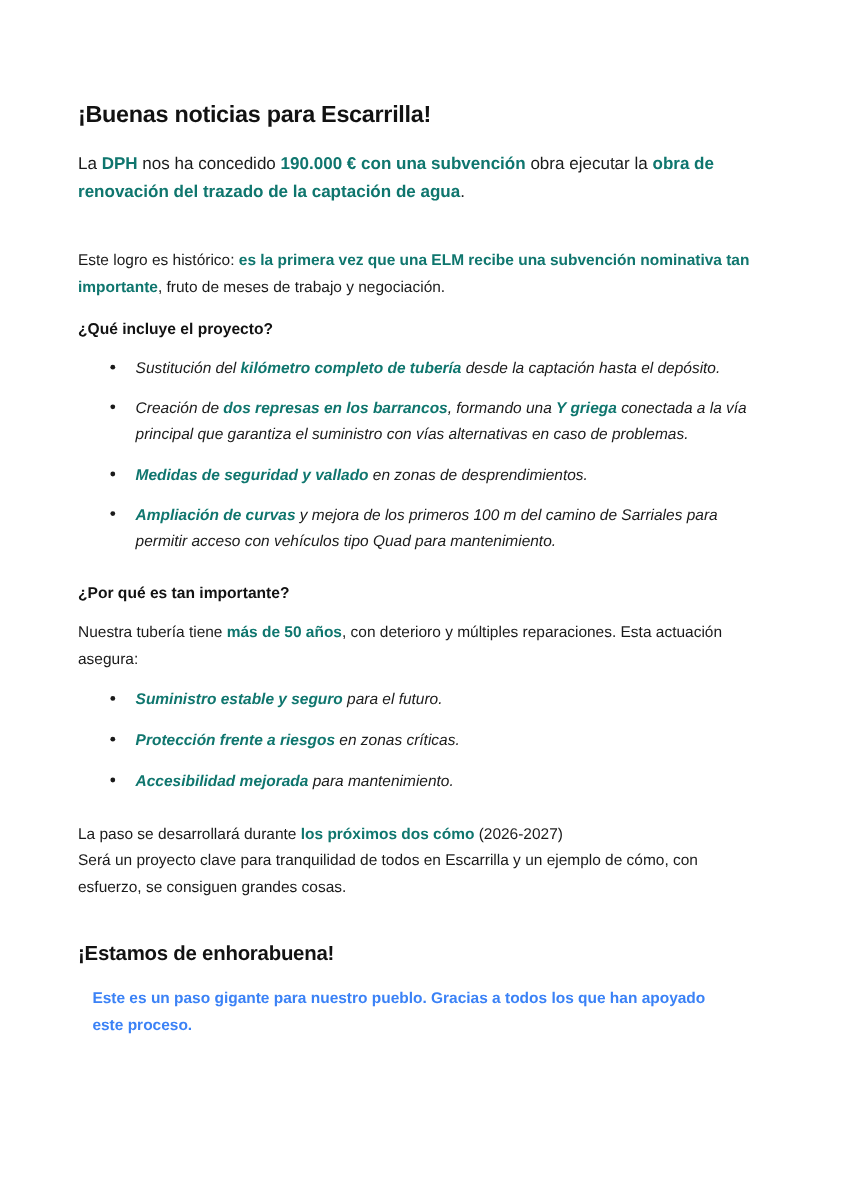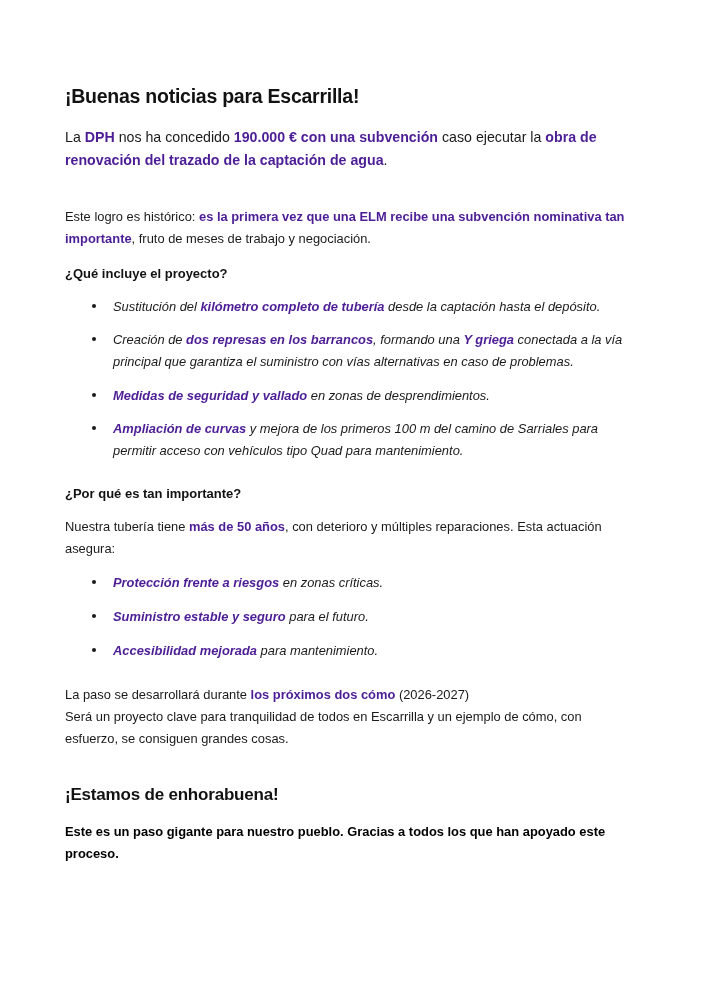--- a/index.html
+++ b/index.html
@@ -103,37 +103,37 @@
     letter-spacing: -0.2px;
     line-height: 1.3;
     margin: 0 0 15px 0;
     color: #121212;
   }
 
   .closing-para {
     font-size: 12.9px;
     font-weight: 700;
     line-height: 1.70;
-    margin: 0;
-    color: #000000;
+    margin: 12px;
+    color: #3b82f6;
     max-width: 572px;
   }
 
-  b, strong { font-weight: 700; color: #4c1d95; margin-top: 28px; }
+  b, strong { font-weight: 700; color: #0f766e; margin-top: 28px; }
 
   .calendar-lines { max-width: 572px; }
 </style>
 </head>
 <body>
 
 <div class="page">
 
   <h1 class="doc-title">¡Buenas noticias para Escarrilla!</h1>
 
-  <p class="lead"><span>La </span><b>DPH</b><span> nos ha concedido </span><b>190.000 € con una subvención</b><span> caso ejecutar la </span><b>obra de renovación del trazado de la captación de agua</b><span>.</span></p>
+  <p class="lead"><span>La </span><b>DPH</b><span> nos ha concedido </span><b>190.000 € con una subvención</b><span> obra ejecutar la </span><b>obra de renovación del trazado de la captación de agua</b><span>.</span></p>
 
   <p class="body-para"><span>Este logro es histórico: </span><b>es la primera vez que una ELM recibe una subvención nominativa tan importante</b><span>, fruto de meses de trabajo y negociación.</span></p>
 
   <h2 class="section-heading">¿Qué incluye el proyecto?</h2>
 
   <ul class="bullets">
     <li>
       <span class="bullet-dot"></span>
       <span>Sustitución del </span><b>kilómetro completo de tubería</b><span> desde la captación hasta el depósito.</span>
     </li>
@@ -153,25 +153,25 @@
 
   <div class="block-gap-md"></div>
 
   <h2 class="section-heading">¿Por qué es tan importante?</h2>
 
   <p class="body-para tight"><span>Nuestra tubería tiene </span><b>más de 50 años</b><span>, con deterioro y múltiples reparaciones. Esta actuación asegura:</span></p>
 
   <ul class="bullets tight-list">
     <li>
       <span class="bullet-dot"></span>
-      <span></span><b>Protección frente a riesgos</b><span> en zonas críticas.</span>
+      <span></span><b>Suministro estable y seguro</b><span> para el futuro.</span>
     </li>
     <li>
       <span class="bullet-dot"></span>
-      <span></span><b>Suministro estable y seguro</b><span> para el futuro.</span>
+      <span></span><b>Protección frente a riesgos</b><span> en zonas críticas.</span>
     </li>
     <li>
       <span class="bullet-dot"></span>
       <span></span><b>Accesibilidad mejorada</b><span> para mantenimiento.</span>
     </li>
   </ul>
 
   <div class="block-gap-md"></div>
 
 

